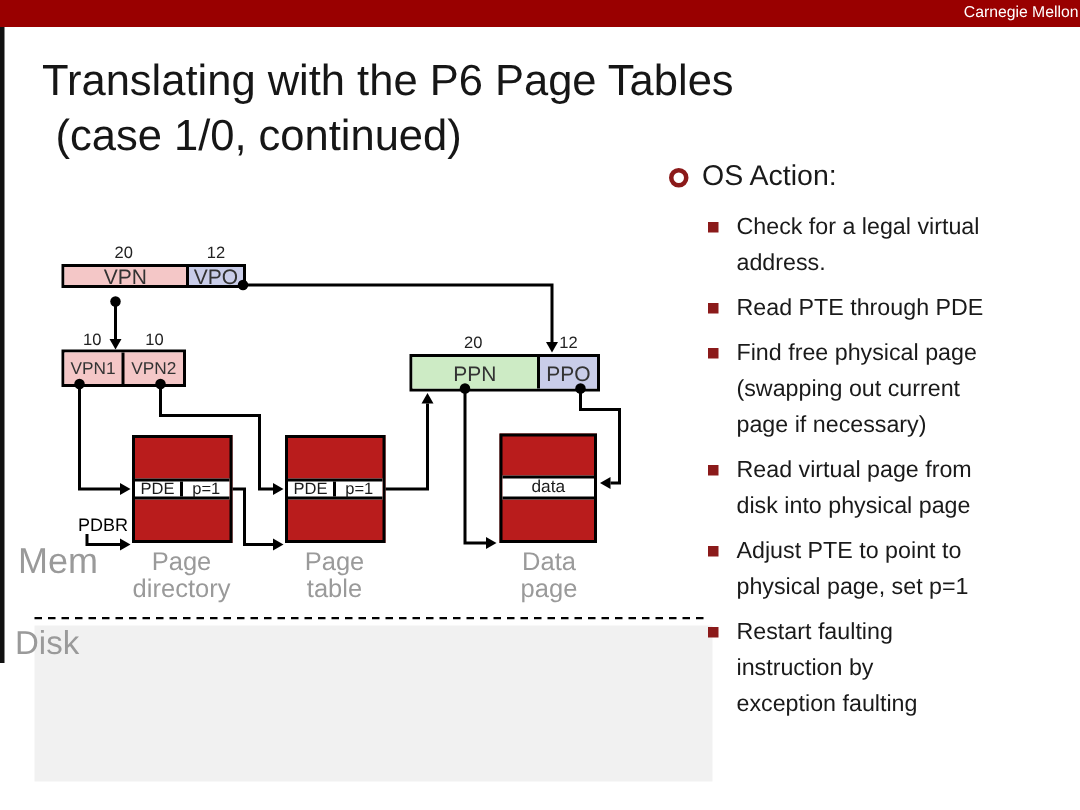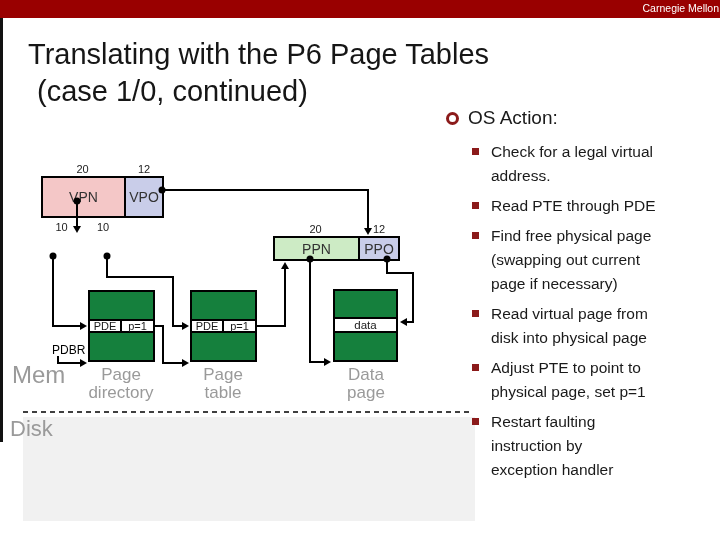--- a/index.html
+++ b/index.html
@@ -18,32 +18,32 @@
   
   .bits{position:absolute;font-size:11px;color:#222;text-align:center;}
   .b-vpn{left:41px;top:163px;width:83px;}   .b-vpo{left:124px;top:163px;width:40px;}
   .b-vpn1{left:41px;top:221px;width:41px;}  .b-vpn2{left:82px;top:221px;width:42px;}
   .b-ppn{left:273px;top:223px;width:85px;}  .b-ppo{left:358px;top:223px;width:42px;}
 
   
   .addrbox{position:absolute;display:flex;border:2px solid #000;box-sizing:border-box;}
   .cell{display:flex;align-items:center;justify-content:center;color:#333;}
   .cell.sep{border-left:2px solid #000;}
-  .va{left:41px;top:176px;width:123px;height:42px;font-size:14px;}
+  .va{left:41px;top:176px;width:123px;height:16px;font-size:14px;}
   .va .c1{flex:0 0 81px;background:#f4c7c7;}
   .va .c2{flex:1;background:#c9cde9;}
   .vs{left:41px;top:233px;width:83px;height:25px;font-size:11.5px;}
   .vs .c1{flex:0 0 38px;background:#f4c7c7;}
   .vs .c2{flex:1;background:#f4c7c7;}
   .pa{left:273px;top:236px;width:127px;height:25px;font-size:14px;}
   .pa .c1{flex:0 0 83px;background:#cdebc5;}
   .pa .c2{flex:1;background:#c9cde9;}
 
   
-  .membox{position:absolute;background:#15803d;border:2px solid #000;box-sizing:border-box;}
+  .membox{position:absolute;background:#b91c1c;border:2px solid #000;box-sizing:border-box;}
   .pd{left:88px;top:290px;width:67px;height:72px;}
   .pt{left:190px;top:290px;width:67px;height:72px;}
   .dp{left:333px;top:289px;width:65px;height:73px;}
   .entryrow{position:absolute;left:0;right:0;top:27px;height:10px;background:#fff;
             border-top:2px solid #000;border-bottom:2px solid #000;display:flex;}
   .entryrow .ec{display:flex;align-items:center;justify-content:center;
                 font-size:11px;color:#1a1a1a;}
   .entryrow .e1{flex:0 0 30px;}
   .entryrow .e2{flex:1;border-left:2px solid #000;}
   .datarow{position:absolute;left:0;right:0;top:26px;height:12px;background:#fff;
@@ -89,20 +89,24 @@
 
   <div class="bits b-vpn">20</div>
   <div class="bits b-vpo">12</div>
   <div class="addrbox va">
     <div class="cell c1">VPN</div>
     <div class="cell c2 sep">VPO</div>
   </div>
 
   <div class="bits b-vpn1">10</div>
   <div class="bits b-vpn2">10</div>
+  <div class="addrbox vs">
+    <div class="cell c1">VPN1</div>
+    <div class="cell c2 sep">VPN2</div>
+  </div>
 
   <div class="bits b-ppn">20</div>
   <div class="bits b-ppo">12</div>
   <div class="addrbox pa">
     <div class="cell c1">PPN</div>
     <div class="cell c2 sep">PPO</div>
   </div>
 
   <div class="membox pd">
     <div class="entryrow">
@@ -210,19 +214,19 @@
         <div class="blines">
           <span>Adjust PTE to point to</span>
           <span>physical page, set p=1</span>
         </div>
       </li>
       <li>
         <span class="sq"></span>
         <div class="blines">
           <span>Restart faulting</span>
           <span>instruction by</span>
-          <span>exception handler</span>
+          <span>exception faulting</span>
         </div>
       </li>
     </ul>
   </div>
 
 </div>
 
 </body></html>

